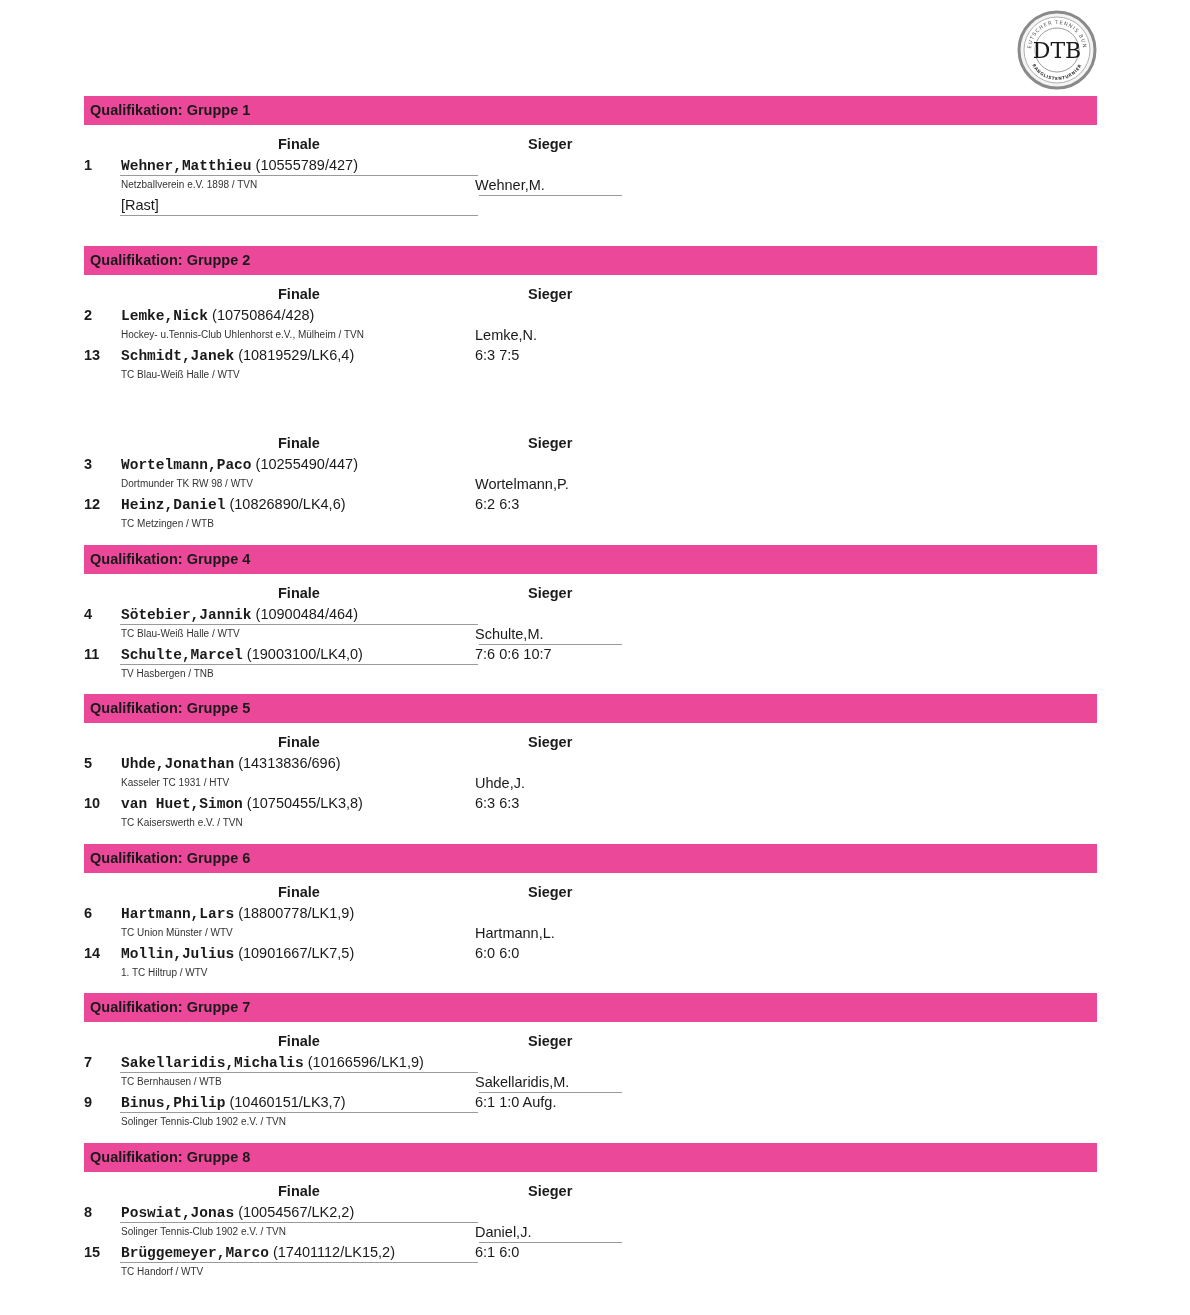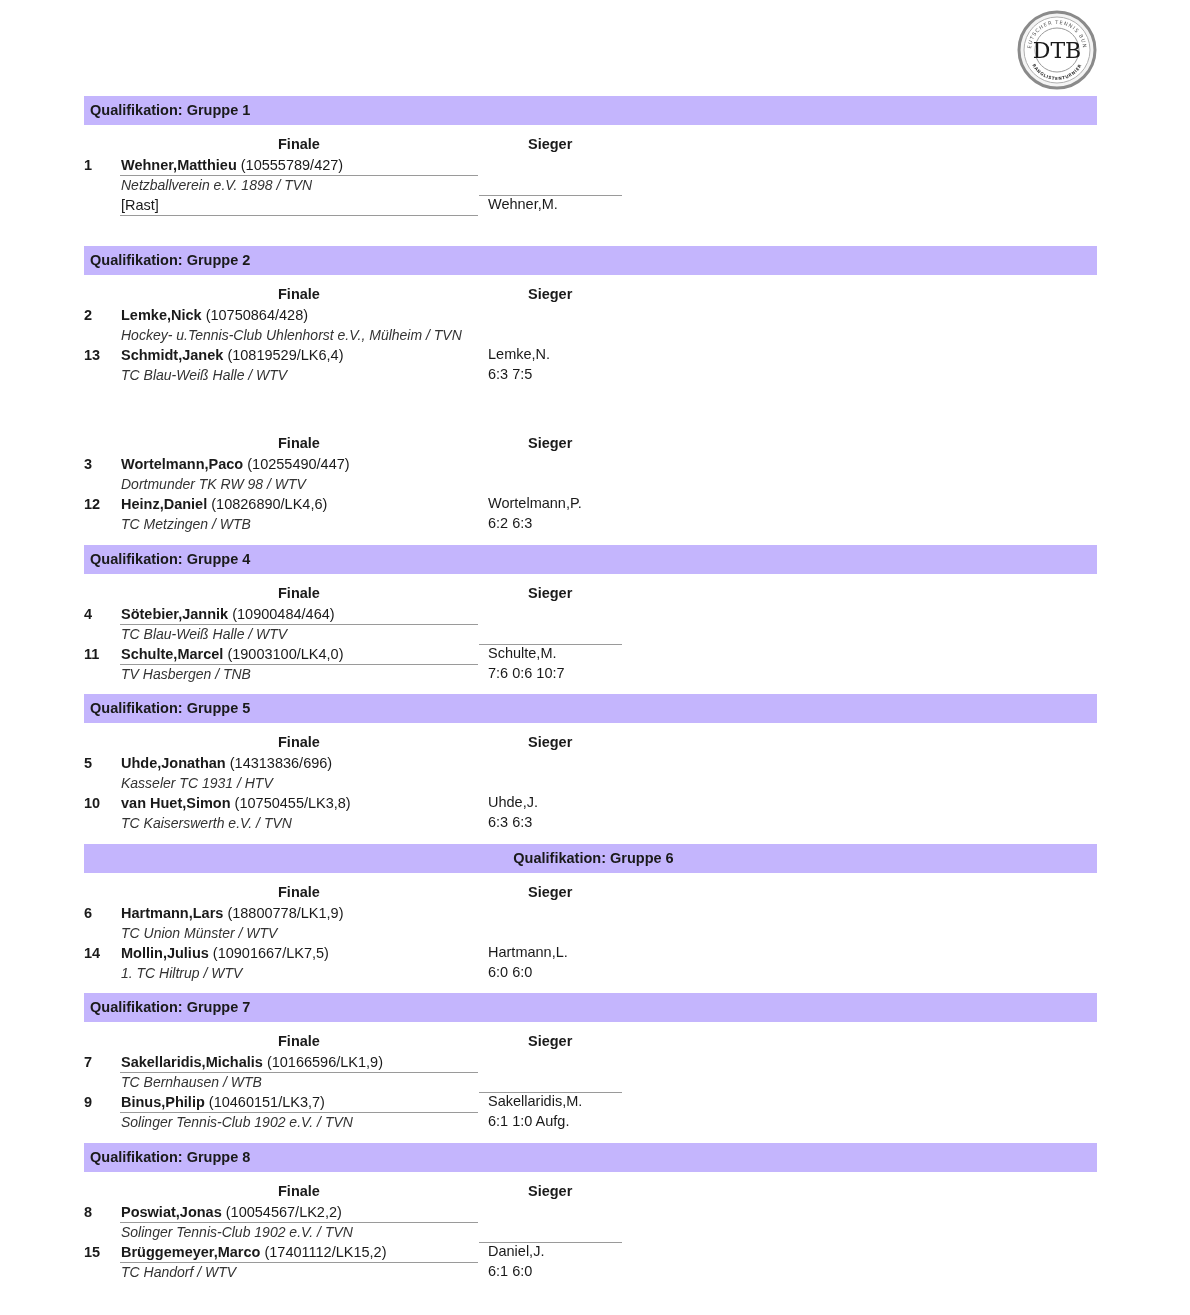--- a/index.html
+++ b/index.html
@@ -7,36 +7,36 @@
       width: 1190px; height: 1315px; position: relative; overflow: hidden;
       font-family: "Liberation Sans", sans-serif; color: #1a1a1a;
     }
     .logo {
       position: absolute; left: 1017px; top: 10px; width: 80px; height: 80px;
     }
     .group {
       position: absolute; left: 84px; width: 1013px; height: 150px;
     }
     .group-header {
-      height: 29px; background: #c4b5fd; font-weight: bold; font-size: 14.5px;
+      height: 29px; background: #ec4899; font-weight: bold; font-size: 14.5px;
       line-height: 29px; padding-left: 6px; color: #1a1a1a;
     }
     .col-head {
       position: absolute; top: 40px; font-weight: bold; font-size: 14.5px;
     }
     .col-finale { left: 194px; }
     .col-sieger { left: 444px; }
     .line {
       position: absolute; height: 18px; line-height: 18px; font-size: 14.5px; white-space: nowrap;
     }
     .seed { left: 0; font-weight: bold; }
     .pname { left: 37px; }
-    .pname b { font-weight: bold; }
-    .club { left: 37px; font-style: italic; font-size: 14px; color: #333; }
-    .winner, .score { left: 404px; margin-top: 19px; }
+    .pname b { font-weight: bold; font-family: Liberation Mono, monospace; }
+    .club { left: 37px; font-size: 10px; color: #333; }
+    .winner, .score { left: 391px; }
     .rule { position: absolute; height: 0; border-top: 1.5px solid #9a9a9a; }
     .rule-left { left: 36px; width: 358px; }
     .rule-right { left: 395px; width: 143px; }
   </style>
 </head>
 <body>
 
 <div class="logo">
   <svg width="80" height="80" viewBox="0 0 80 80">
     <defs>
@@ -140,21 +140,21 @@
     <div class="line club" style="top:80px">Kasseler TC 1931 / HTV</div>
 
     <div class="line seed" style="top:100px">10</div>
     <div class="line pname" style="top:100px"><b>van Huet,Simon</b> <span>(10750455/LK3,8)</span></div>
     <div class="line club" style="top:120px">TC Kaiserswerth e.V. / TVN</div>
 
     <div class="line winner" style="top:80px">Uhde,J.</div>
     <div class="line score" style="top:100px">6:3 6:3</div>
 
   </div>
-    <div class="group" style="top: 844px; text-align: center;">
+    <div class="group" style="top: 844px;">
     <div class="group-header">Qualifikation: Gruppe 6</div>
     <div class="col-head col-finale">Finale</div>
     <div class="col-head col-sieger">Sieger</div>
 
     <div class="line seed" style="top:60px">6</div>
     <div class="line pname" style="top:60px"><b>Hartmann,Lars</b> <span>(18800778/LK1,9)</span></div>
     <div class="line club" style="top:80px">TC Union Münster / WTV</div>
 
     <div class="line seed" style="top:100px">14</div>
     <div class="line pname" style="top:100px"><b>Mollin,Julius</b> <span>(10901667/LK7,5)</span></div>

